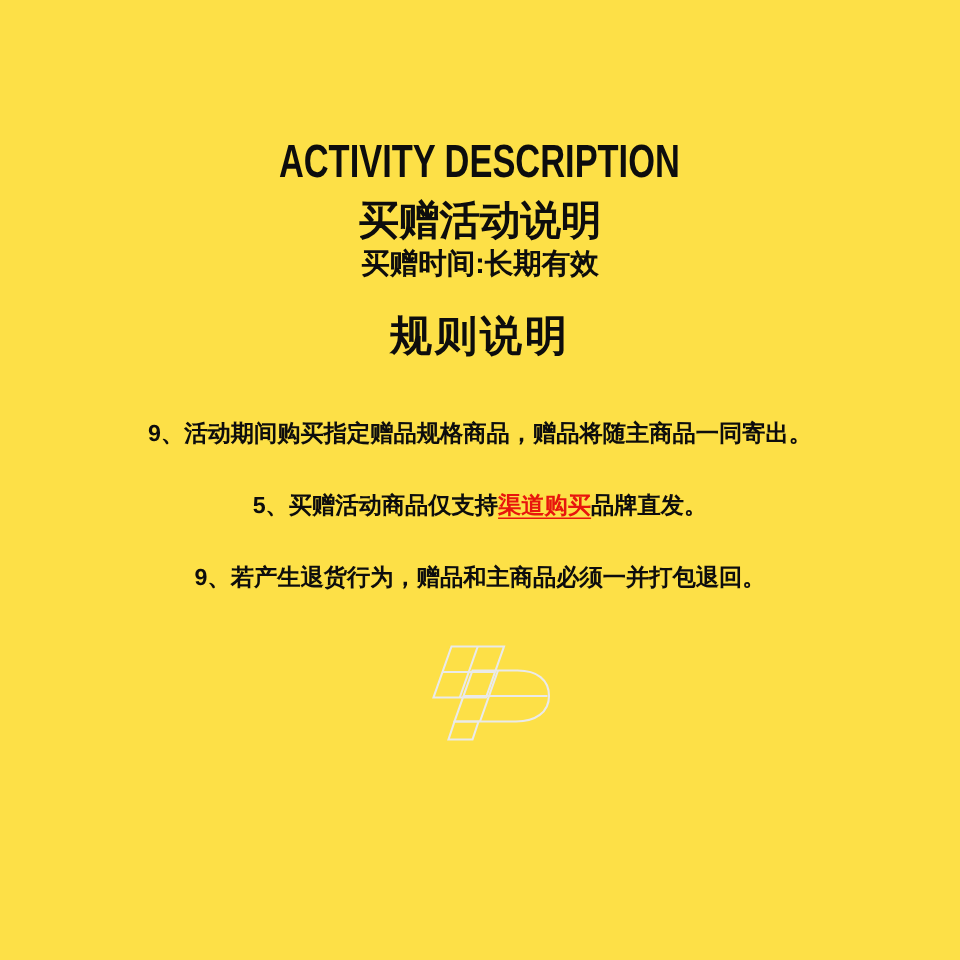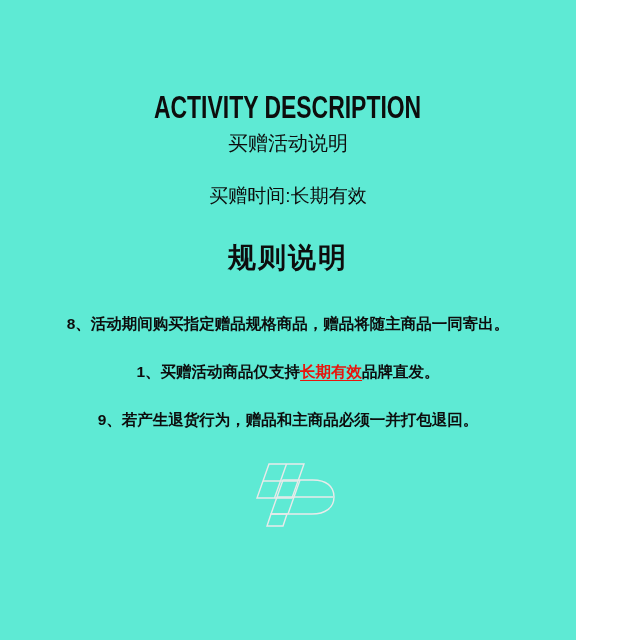--- a/index.html
+++ b/index.html
@@ -2,56 +2,55 @@
 <html><head>
 <meta charset="utf-8">
 <style>
   html, body {
     margin: 0;
     padding: 0;
     background: #ffffff;
   }
   .page {
     position: relative;
-    width: 576px;
+    width: 640px;
     height: 640px;
-    background: #5eead4;
+    background: #fde047;
     overflow: hidden;
     font-family: "Liberation Sans", "DejaVu Sans", sans-serif;
     color: #111111;
     display: flex;
     flex-direction: column;
     align-items: center;
   }
   .title-en {
     margin-top: 92px;
     font-size: 31px;
     font-weight: 800;
     line-height: 1;
     letter-spacing: 0px;
     transform: scaleX(0.74);
     transform-origin: center;
     white-space: nowrap;
     color: #0d0d0d;
   }
   .title-zh {
     margin-top: 8px;
-    font-size: 20px;
-    font-weight: 400;
+    font-size: 27px;
+    font-weight: 700;
     line-height: 1.2;
     color: #0d0d0d;
   }
   .validity {
-    margin-top: 28px;
     font-size: 19px;
-    font-weight: 400;
+    font-weight: 700;
     color: #0d0d0d;
   }
   .rules-heading {
-    margin-top: 30px;
+    margin-top: 16px;
     font-size: 28px;
     font-weight: 700;
     letter-spacing: 2px;
     color: #0d0d0d;
   }
   .rules-list {
     margin-top: 38px;
     display: flex;
     flex-direction: column;
     align-items: center;
@@ -82,24 +81,24 @@
 
   <div class="title-en">ACTIVITY DESCRIPTION</div>
 
   <div class="title-zh">买赠活动说明</div>
 
   <div class="validity">买赠时间:长期有效</div>
 
   <div class="rules-heading">规则说明</div>
 
   <div class="rules-list">
-    <div class="rule">8、活动期间购买指定赠品规格商品，赠品将随主商品一同寄出。</div>
+    <div class="rule">9、活动期间购买指定赠品规格商品，赠品将随主商品一同寄出。</div>
 
     <div class="rule">
-      <span>1、买赠活动商品仅支持</span><span class="highlight">长期有效</span><span>品牌直发。</span>
+      <span>5、买赠活动商品仅支持</span><span class="highlight">渠道购买</span><span>品牌直发。</span>
     </div>
 
 
     <div class="rule">9、若产生退货行为，赠品和主商品必须一并打包退回。</div>
   </div>
 
   <div class="watermark">
     <svg width="100" height="78" viewBox="0 0 100 78" xmlns="http://www.w3.org/2000/svg">
       <g fill="none" stroke="#eaeaea" stroke-width="1.4">
 

